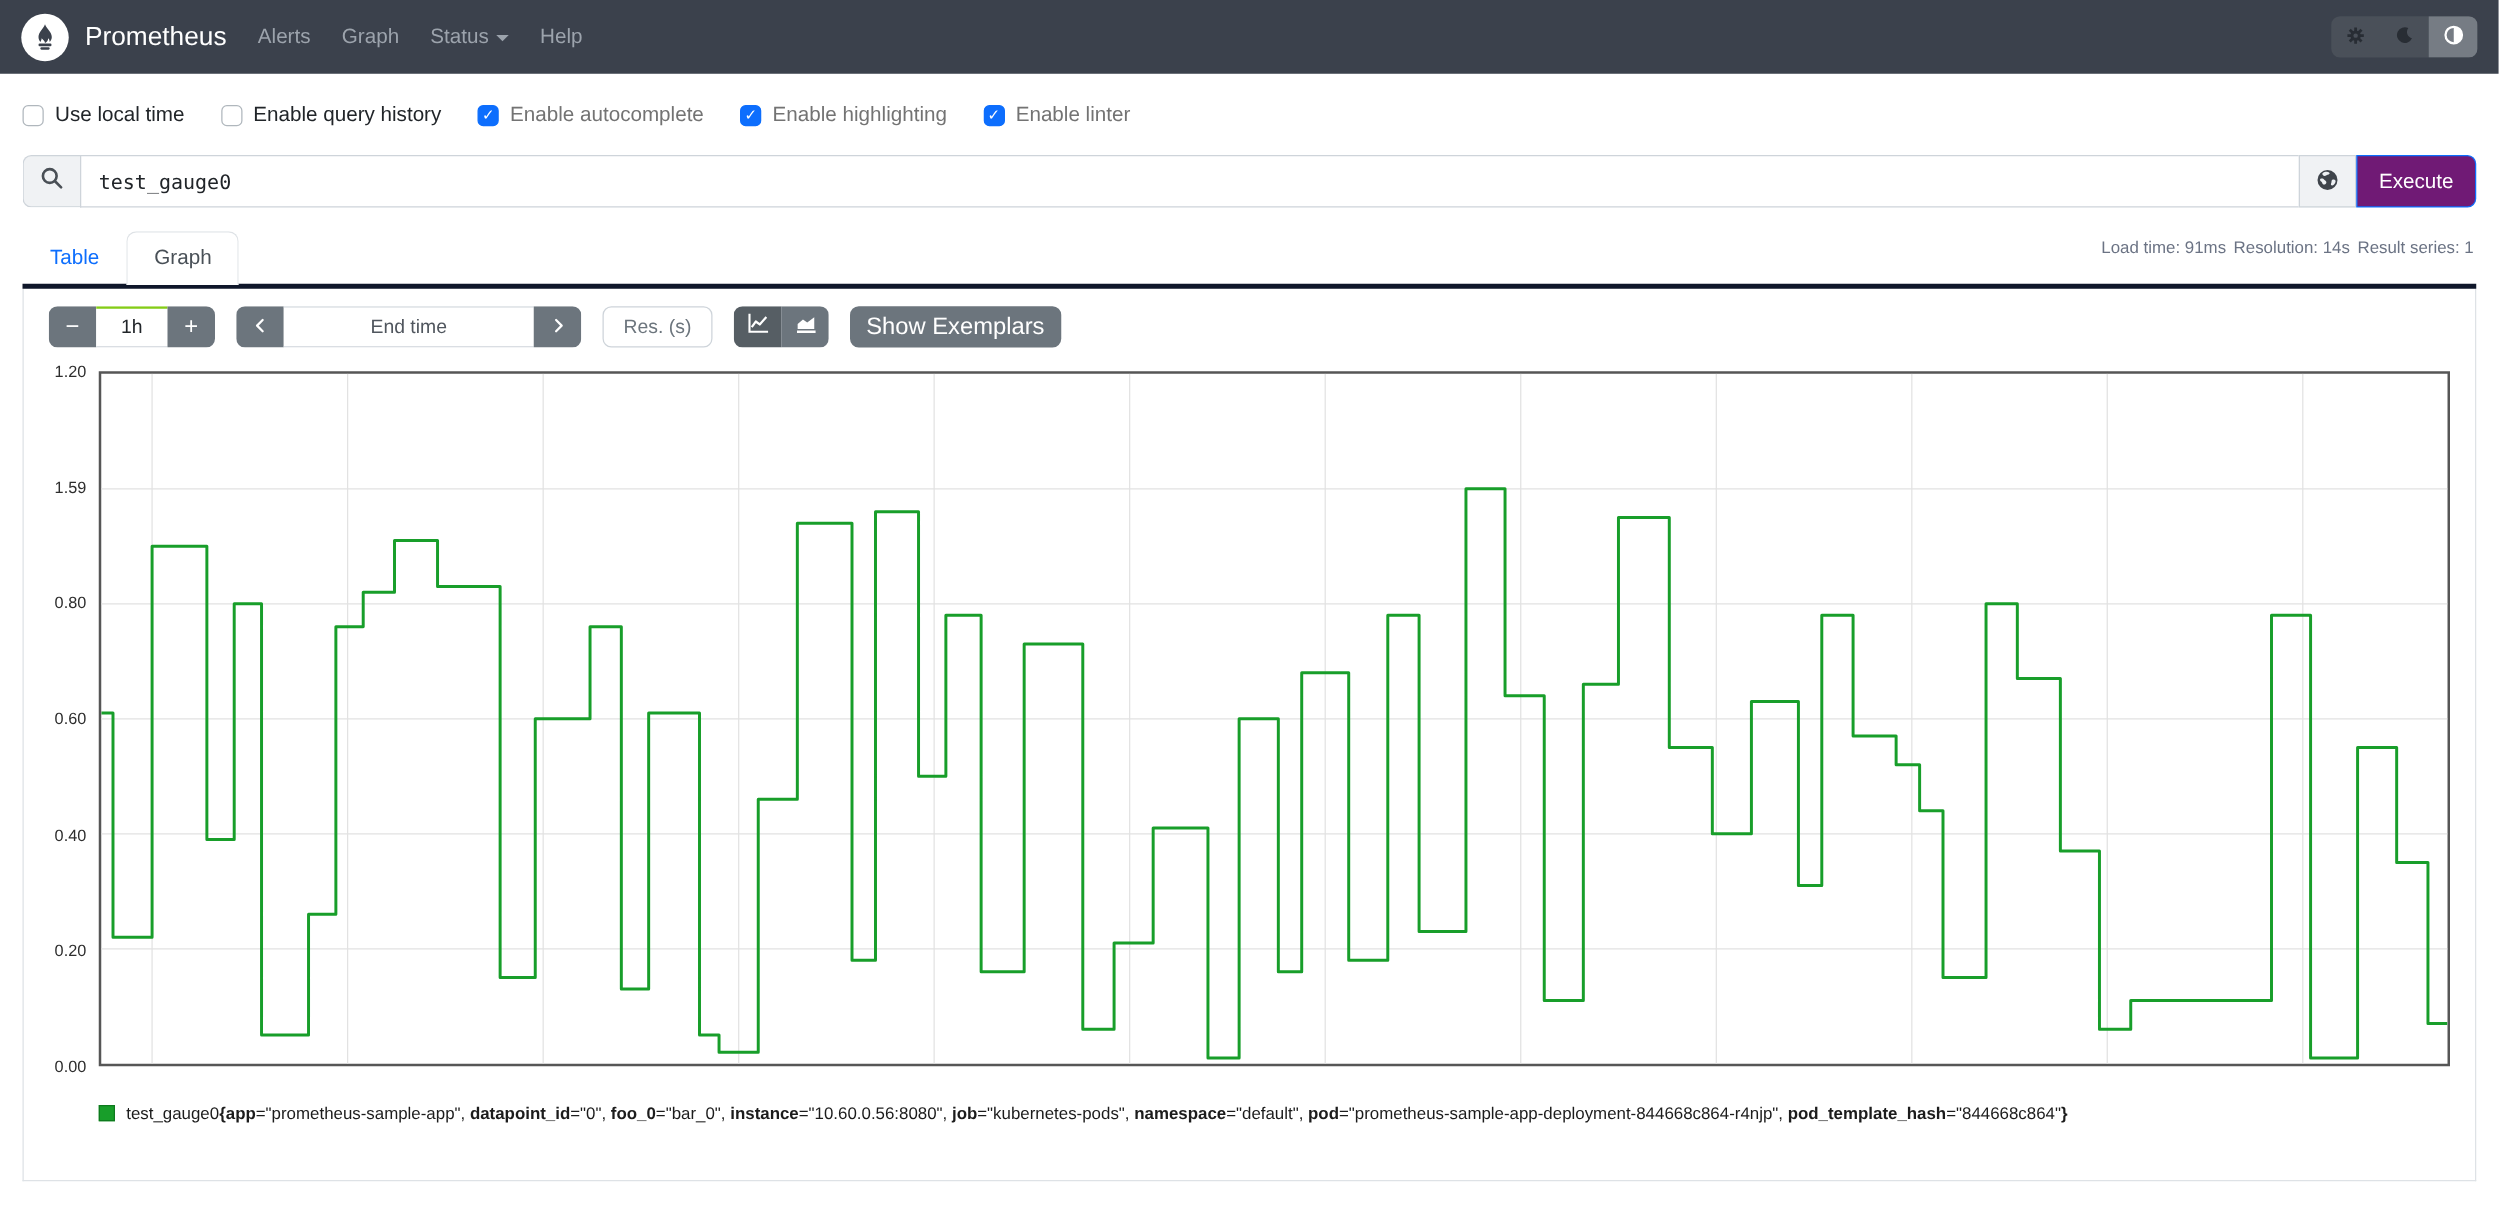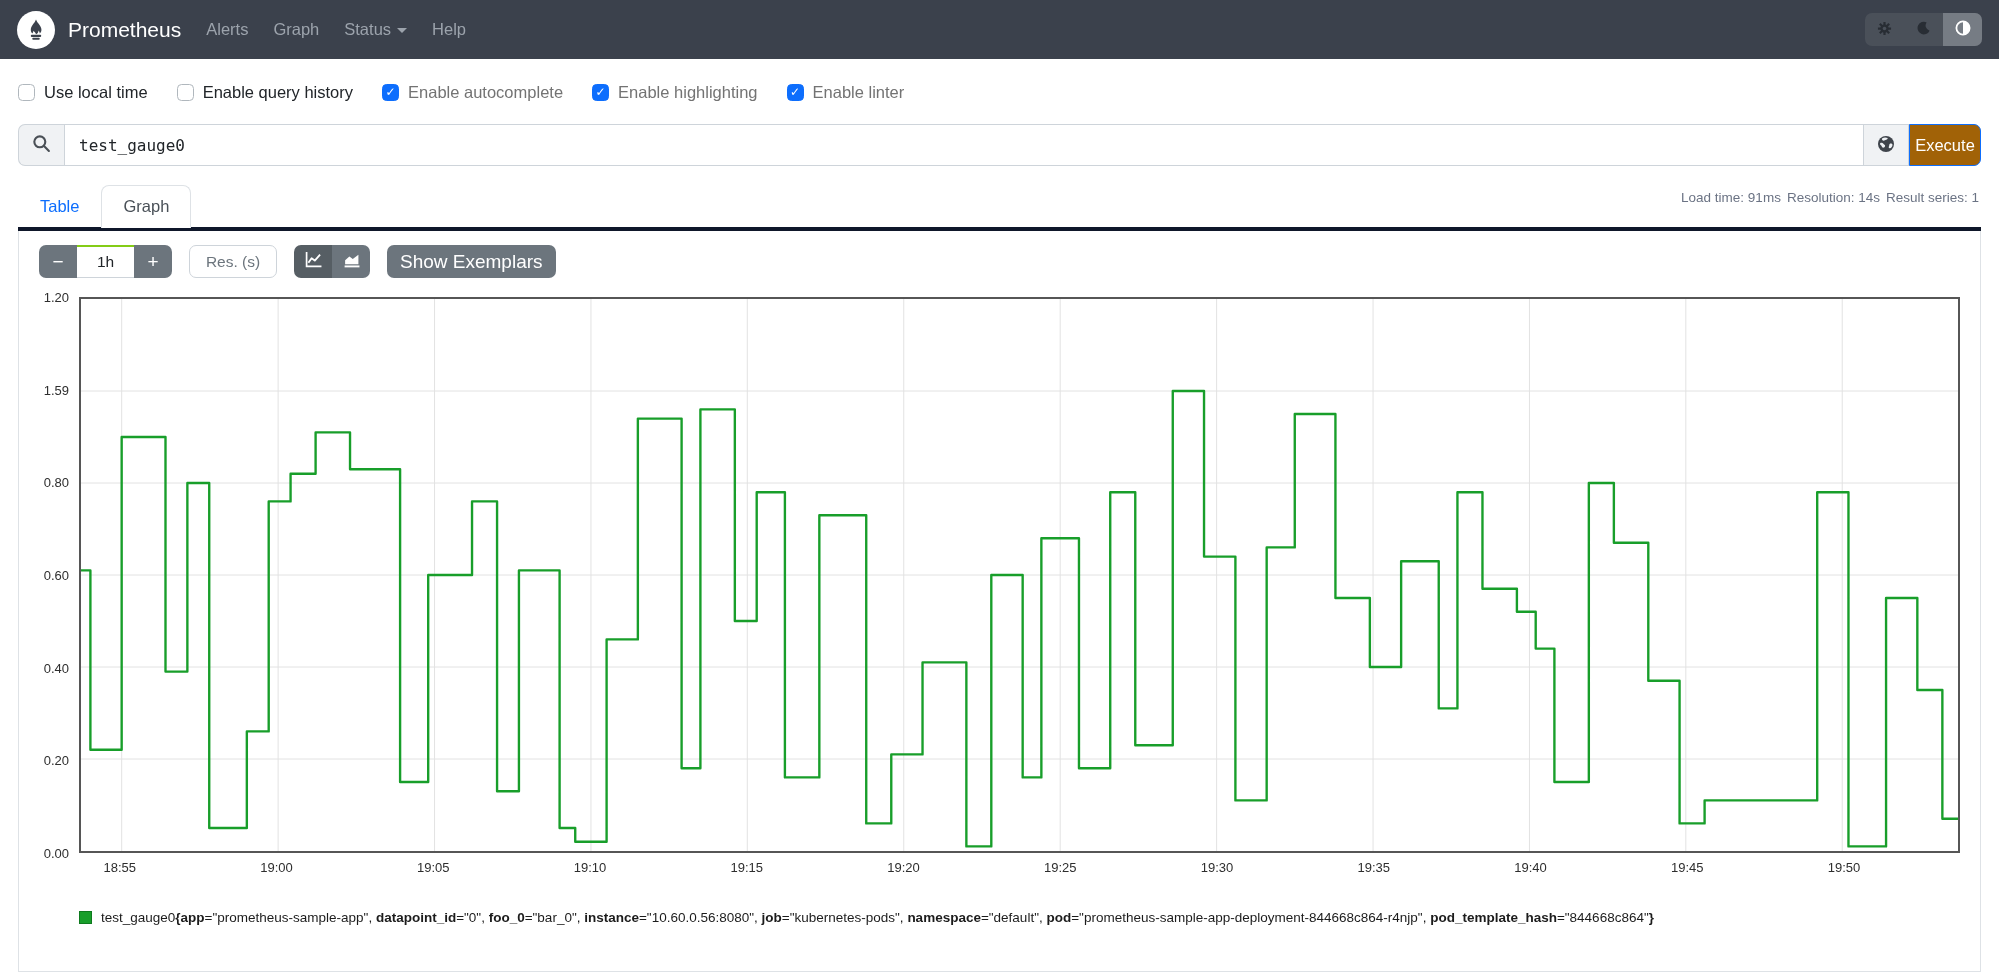--- a/index.html
+++ b/index.html
@@ -23,21 +23,21 @@
   .options-row { display:flex; align-items:center; gap:29px; padding:19px 18px 0 18px; height:47px; }
   .opt { display:flex; align-items:center; gap:9px; cursor:pointer; font-size:16.5px; }
   .opt .box { width:17px; height:17px; border:1px solid #b0b7bd; border-radius:4.5px; background:#fff; display:flex; align-items:center; justify-content:center; color:transparent; font-size:12px; }
   .opt.checked .box { background:#0d6efd; border-color:#0d6efd; color:#fff; }
   .opt.checked .opt-label { color:#737373; }
   
   .query-row { margin:18px 18px 0 18px; display:flex; height:42px; }
   .q-prepend { width:46px; background:#f0f2f4; border:1px solid #ced4da; border-right:none; border-radius:7px 0 0 7px; display:flex; align-items:center; justify-content:center; }
   .q-input { flex:1; border:1px solid #ced4da; border-right:none; padding:0 14px; font-family:"DejaVu Sans Mono","Liberation Mono",monospace; font-size:16px; color:#212529; outline:none; }
   .q-globe { width:46px; background:#f0f2f4; border:1px solid #ced4da; display:flex; align-items:center; justify-content:center; cursor:pointer; }
-  .q-exec { width:72px; background:#a16207; color:#fff; border:1px solid #0d6efd; border-radius:0 7px 7px 0; font-size:16.5px; cursor:pointer; }
+  .q-exec { width:96px; background:#701a75; color:#fff; border:1px solid #0d6efd; border-radius:0 7px 7px 0; font-size:16.5px; cursor:pointer; }
   
   .tabs-zone { margin:19px 18px 0 18px; position:relative; }
   .tabs { display:flex; border-bottom:4px solid #0f172a; }
   .tab { padding:11px 21px; font-size:16.5px; cursor:pointer; border:1px solid transparent; margin-bottom:-1px; border-radius:8px 8px 0 0; }
   .tab.inactive { color:#0d6efd; }
   .tab.active { color:#495057; background:#fff; border-color:#dee2e6 #dee2e6 #fff #dee2e6; }
   .stats { position:absolute; right:2px; top:5px; display:flex; gap:6px; font-size:13.5px; color:#6b7384; }
   
   .panel { margin:0 18px; border:1px solid #dee2e6; border-top:none; padding:14px 20px 46px 20px; }
   .controls { display:flex; align-items:center; gap:17px; }
@@ -199,20 +199,37 @@
     <div class="btn-group">
       <button class="gbtn">
           <span>−</span>
         </button>
       <span class="range-display">1h</span>
       <button class="gbtn">
           <span>+</span>
         </button>
     </div>
 
+    <div class="btn-group">
+      <button class="gbtn">
+        <span>
+          <svg width="13" height="13" viewBox="0 0 16 16" fill="none">
+              <polyline points="10,2.5 4.5,8 10,13.5" stroke="#fff" stroke-width="2.2" stroke-linecap="round" stroke-linejoin="round"></polyline>
+            </svg>
+        </span>
+      </button>
+      <input class="endtime-input" type="text" placeholder="End time" style="">
+      <button class="gbtn">
+        <span>
+          <svg width="13" height="13" viewBox="0 0 16 16" fill="none">
+              <polyline points="6,2.5 11.5,8 6,13.5" stroke="#fff" stroke-width="2.2" stroke-linecap="round" stroke-linejoin="round"></polyline>
+            </svg>
+        </span>
+      </button>
+    </div>
 
     <input class="res-input" type="text" placeholder="Res. (s)" style="">
 
     <div class="btn-group">
       <button class="gbtn dark">
         <span>
           <svg width="17" height="17" viewBox="0 0 16 16" fill="none">
             <path d="M1.5 1 V14.5 H15.5" stroke="#fff" stroke-width="1.6"></path>
             <polyline points="3.2,11 6.2,6.8 9.2,9 14.2,3.4" stroke="#fff" stroke-width="1.7" stroke-linejoin="round"></polyline>
           </svg>
@@ -240,34 +257,20 @@
         <span style="top: 33.3333%;">0.80</span>
         <span style="top: 16.6667%;">1.59</span>
         <span style="top: 0%;">1.20</span>
       </div>
     <div class="plot">
       <svg id="plot-svg" preserveAspectRatio="none" viewBox="0 0 1897 552">
           <path d="M41.1,0V552M199.2,0V552M357.3,0V552M515.4,0V552M673.4,0V552M831.5,0V552M989.6,0V552M1147.7,0V552M1305.8,0V552M1463.9,0V552M1621.9,0V552M1780.0,0V552M0,460.0H1897M0,368.0H1897M0,276.0H1897M0,184.0H1897M0,92.0H1897" stroke="#e2e2e2" stroke-width="1" fill="none"></path>
           <path d="M0.0,271.4H9.5V450.8H41.1V138.0H85.4V372.6H107.5V184.0H129.6V529.0H167.6V432.4H189.7V202.4H211.8V174.8H237.1V133.4H271.9V170.2H322.5V483.0H350.9V276.0H395.2V202.4H420.5V492.2H442.6V271.4H483.7V529.0H499.5V542.8H531.2V340.4H562.8V119.6H607.0V469.2H626.0V110.4H660.8V322.0H682.9V193.2H711.4V478.4H746.2V216.2H793.6V524.4H818.9V455.4H850.5V363.4H894.8V547.4H920.0V276.0H951.7V478.4H970.6V239.2H1008.6V469.2H1040.2V193.2H1065.5V446.2H1103.4V92.0H1135.0V257.6H1166.7V501.4H1198.3V248.4H1226.7V115.0H1267.8V299.0H1302.6V368.0H1334.2V262.2H1372.2V409.4H1391.1V193.2H1416.4V289.8H1451.2V312.8H1470.2V349.6H1489.1V483.0H1523.9V184.0H1549.2V243.8H1584.0V381.8H1615.6V524.4H1640.9V501.4H1754.7V193.2H1786.3V547.4H1824.3V299.0H1855.9V391.0H1881.2V519.8H1897.0V519.8H1897" stroke="#189e2a" stroke-width="2.4" fill="none" stroke-linejoin="round"></path>
         </svg>
     </div>
-    <div class="x-labels" id="x-labels">
-        <span style="left: 2.16667%;">18:55</span>
-        <span style="left: 10.5%;">19:00</span>
-        <span style="left: 18.8333%;">19:05</span>
-        <span style="left: 27.1667%;">19:10</span>
-        <span style="left: 35.5%;">19:15</span>
-        <span style="left: 43.8333%;">19:20</span>
-        <span style="left: 52.1667%;">19:25</span>
-        <span style="left: 60.5%;">19:30</span>
-        <span style="left: 68.8333%;">19:35</span>
-        <span style="left: 77.1667%;">19:40</span>
-        <span style="left: 85.5%;">19:45</span>
-        <span style="left: 93.8333%;">19:50</span>
-      </div>
   </div>
 
   <div class="legend">
     <span class="swatch" id="legend-swatch" style="background: rgb(24, 158, 42);"></span>
     <span id="legend-text"><span>test_gauge0</span><b>{</b><b>app</b><span>="prometheus-sample-app"</span><span>, </span><b>datapoint_id</b><span>="0"</span><span>, </span><b>foo_0</b><span>="bar_0"</span><span>, </span><b>instance</b><span>="10.60.0.56:8080"</span><span>, </span><b>job</b><span>="kubernetes-pods"</span><span>, </span><b>namespace</b><span>="default"</span><span>, </span><b>pod</b><span>="prometheus-sample-app-deployment-844668c864-r4njp"</span><span>, </span><b>pod_template_hash</b><span>="844668c864"</span><b>}</b></span>
   </div>
 
 </div>
 
 </body></html>

